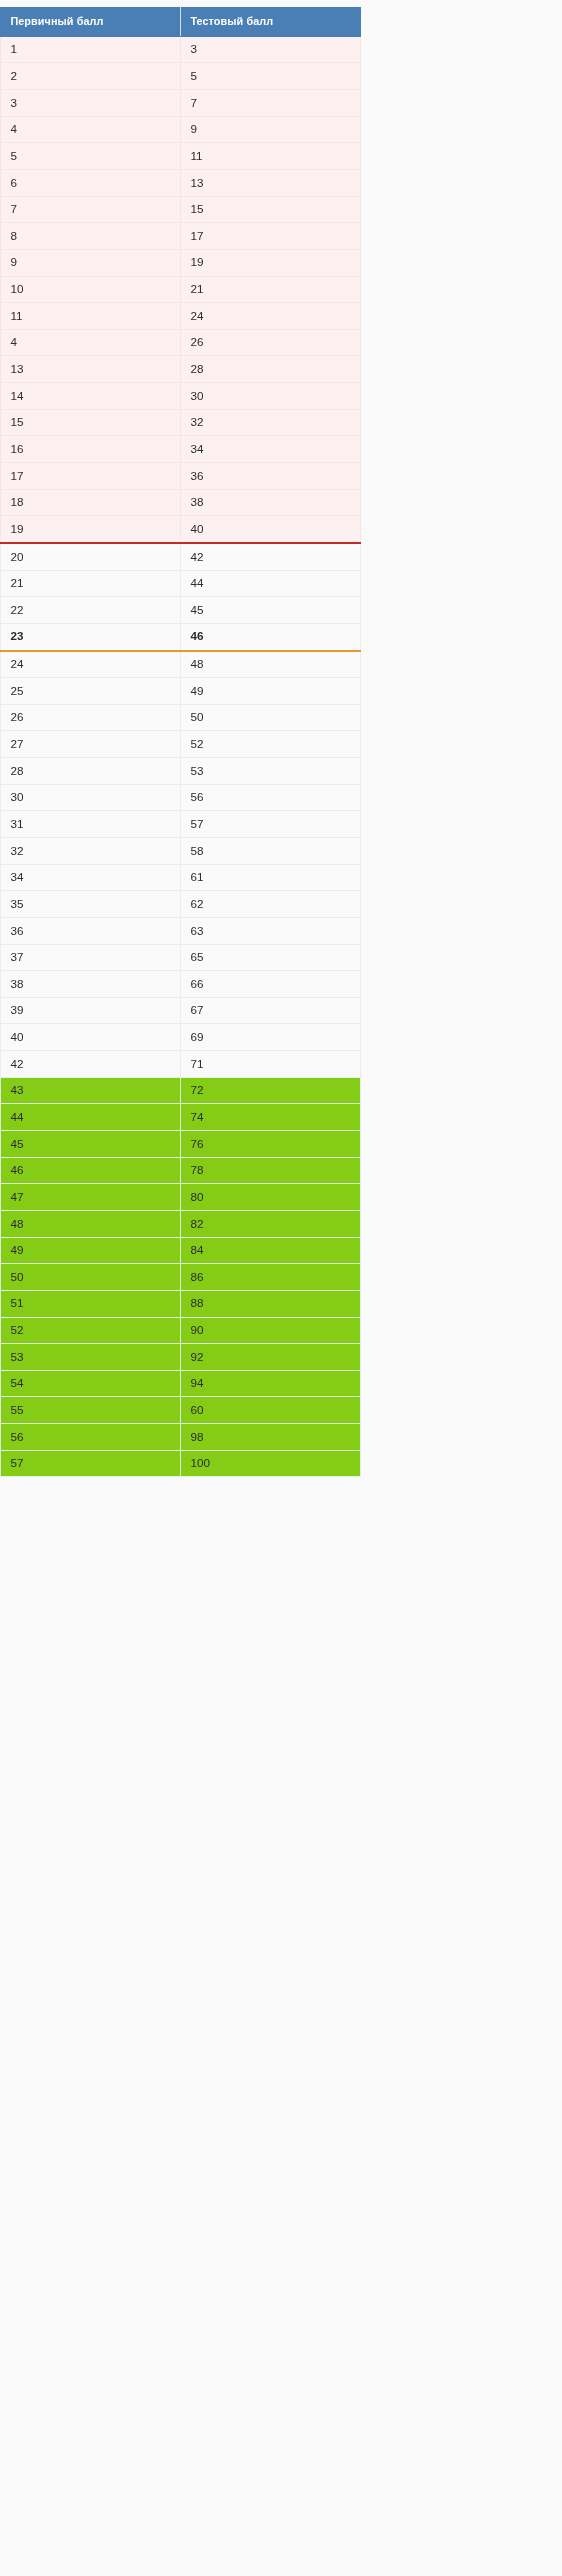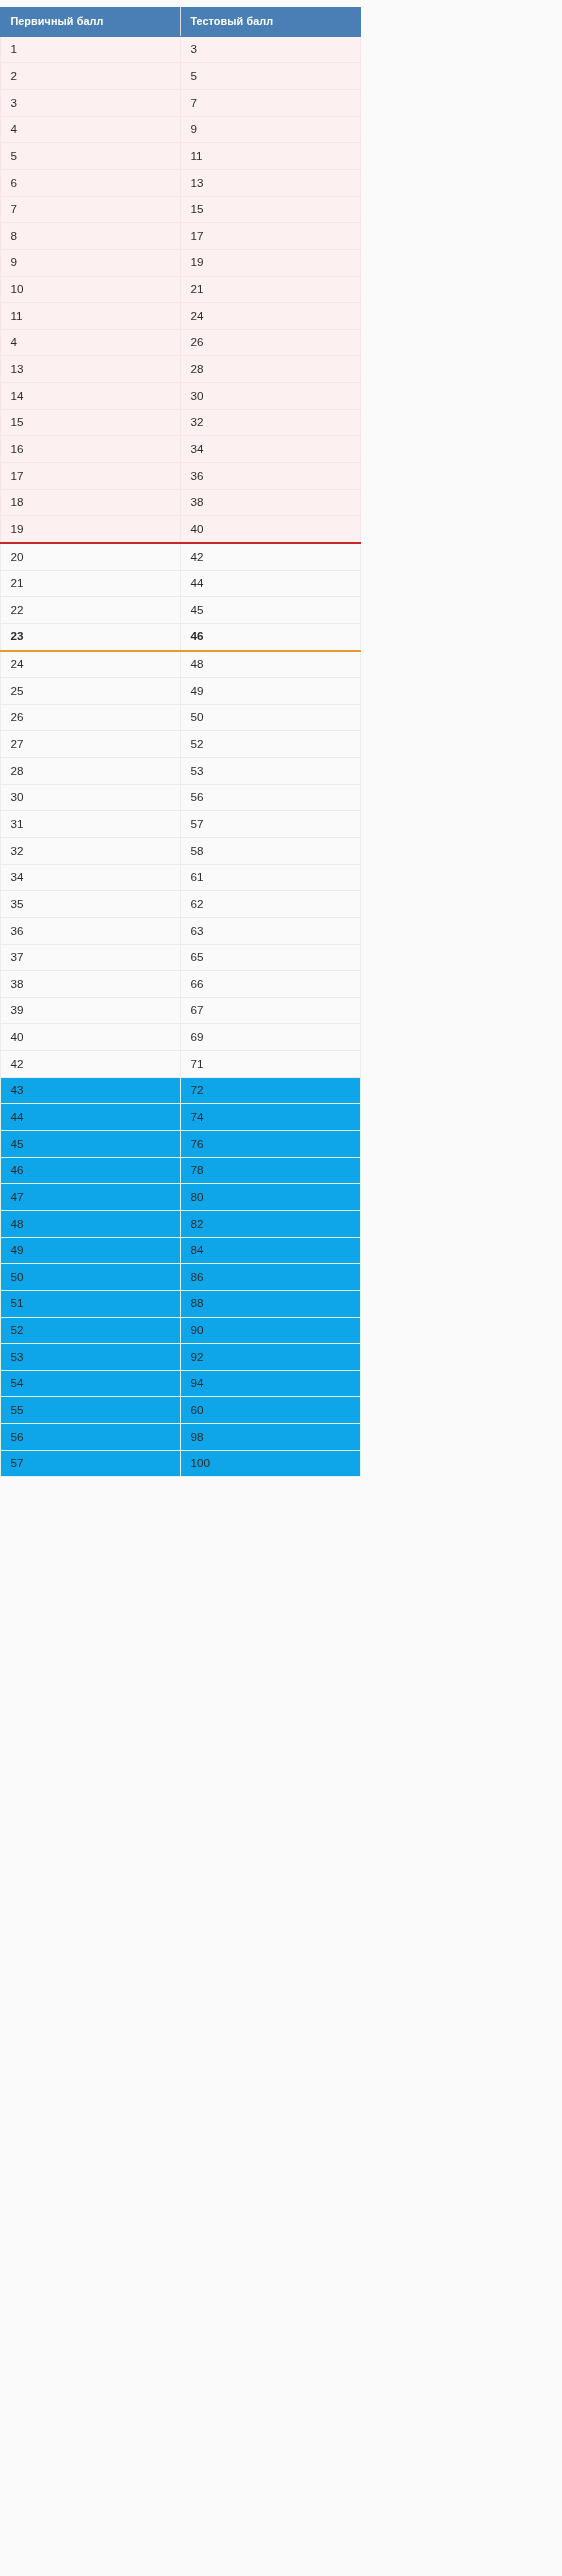--- a/index.html
+++ b/index.html
@@ -50,21 +50,21 @@
     border: 0.9px solid #eceff0;
     line-height: 1.15;
     height: 13px;
     vertical-align: middle;
     white-space: nowrap;
   }
 
   
   tr.zone-fail td      { background: #fdf0f0; border-color: #f7e4e4; }
   tr.zone-pass td      { background: #fafafa; border-color: #ececec; }
-  tr.zone-high td      { background: #0ea5e9; border-color: #dff2df; margin-top: 8px; }
+  tr.zone-high td      { background: #84cc16; border-color: #dff2df; margin-top: 8px; }
 
   
   tr.rule-red td    { border-bottom: 2.8px solid #c62828; }
   tr.rule-orange td { border-bottom: 2.8px solid #e8982e; font-weight: bold; }
 </style>
 </head>
 <body>
 
 <div class="score-table-wrap">
   <table class="score-table">

